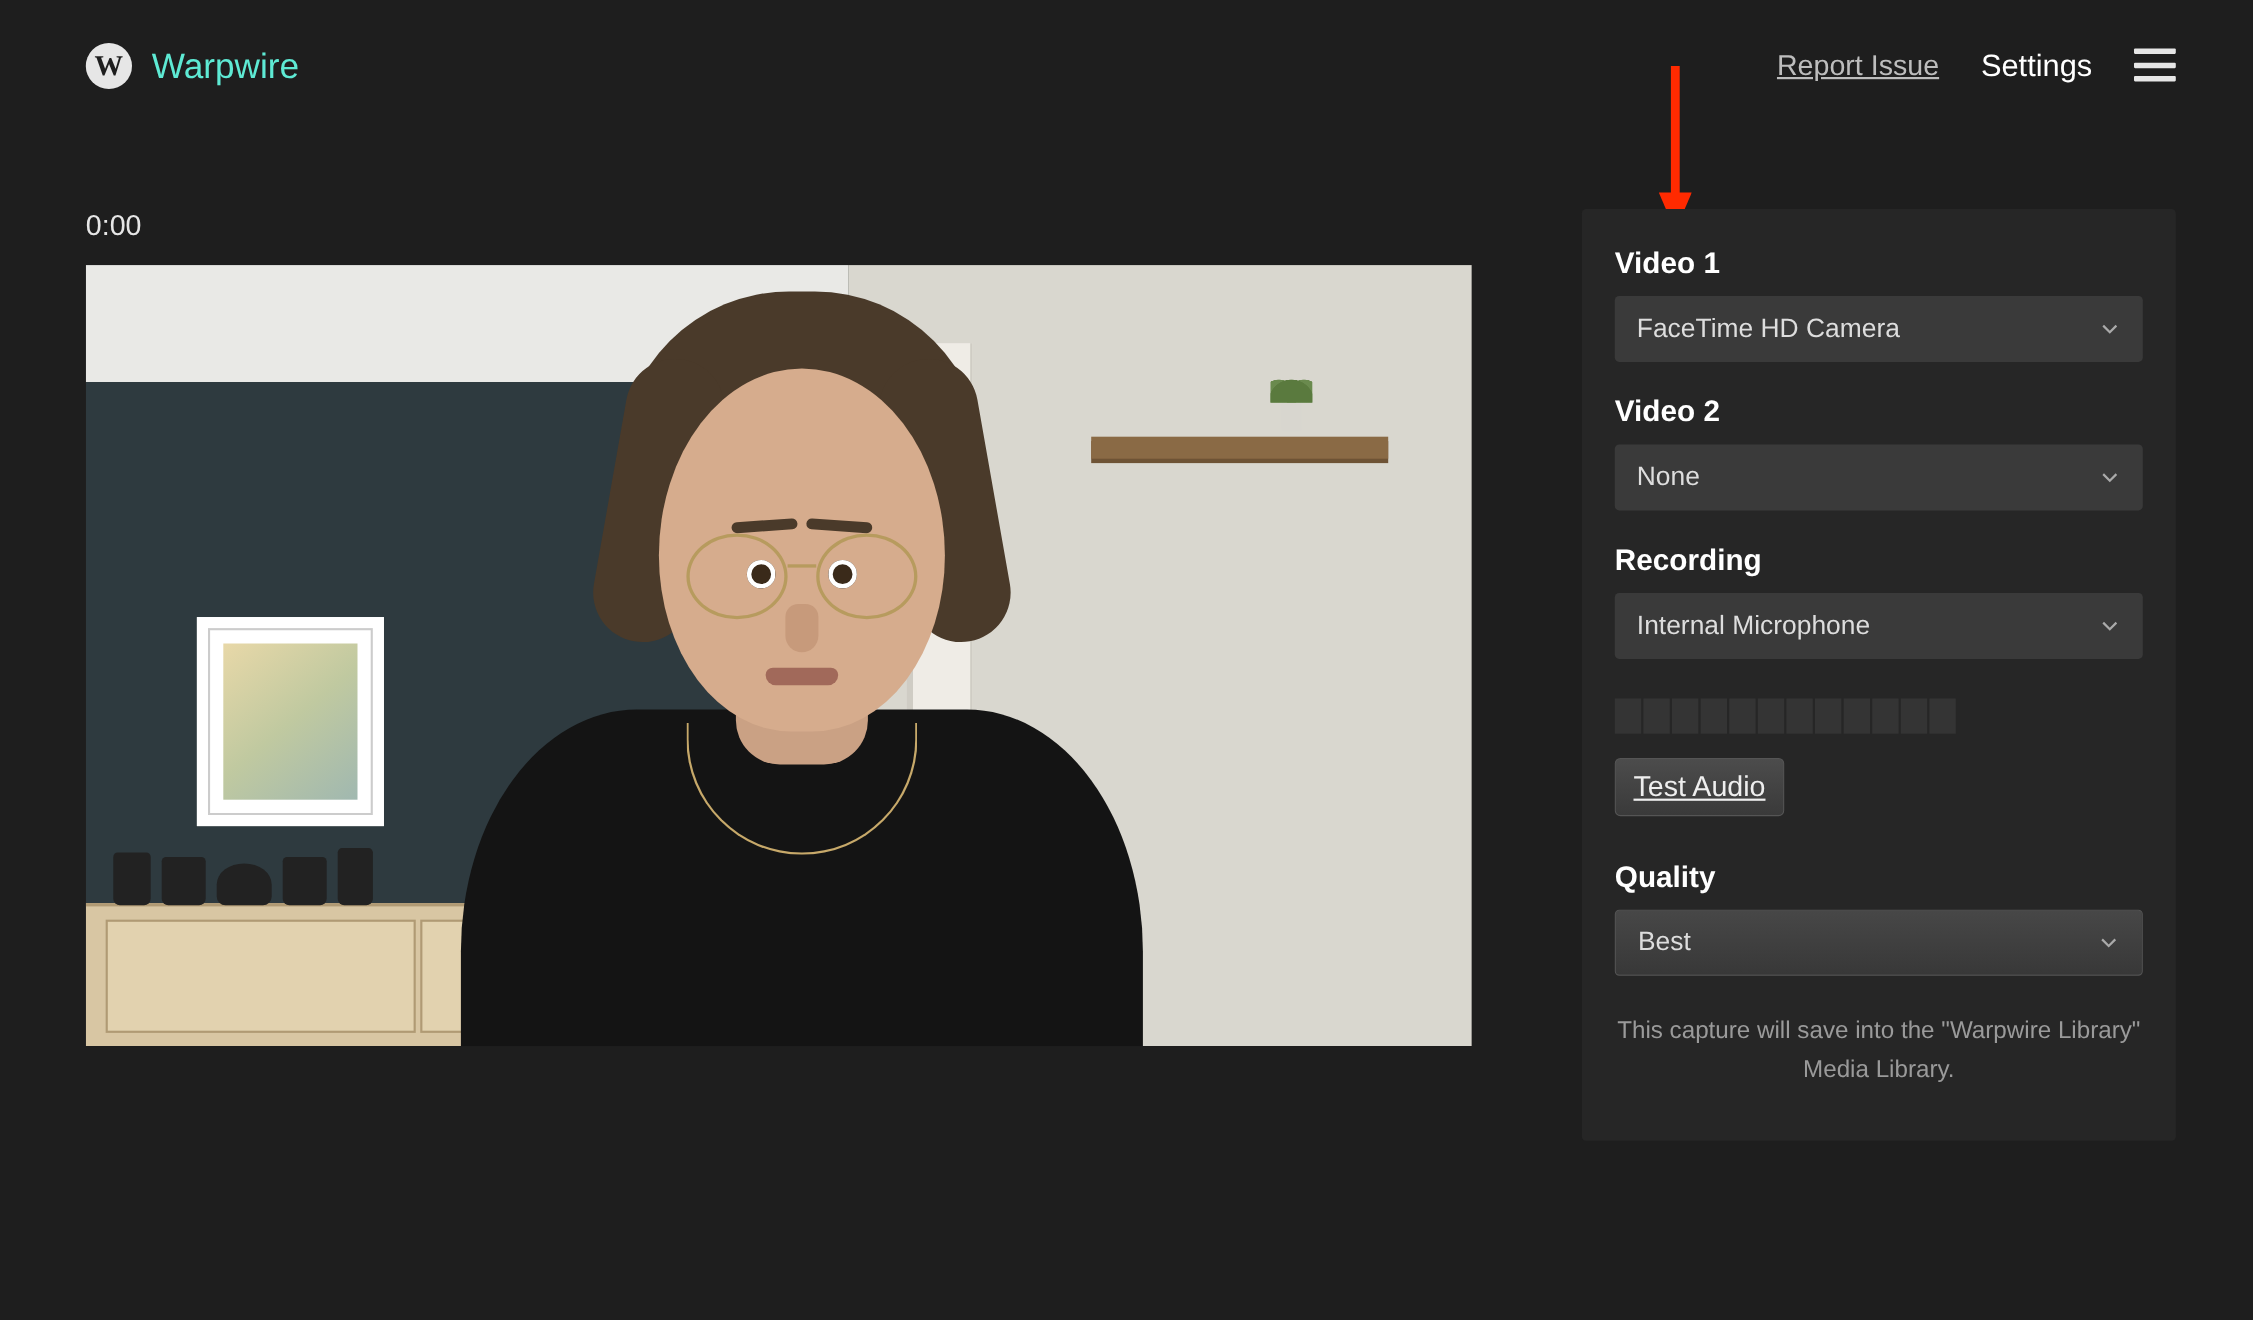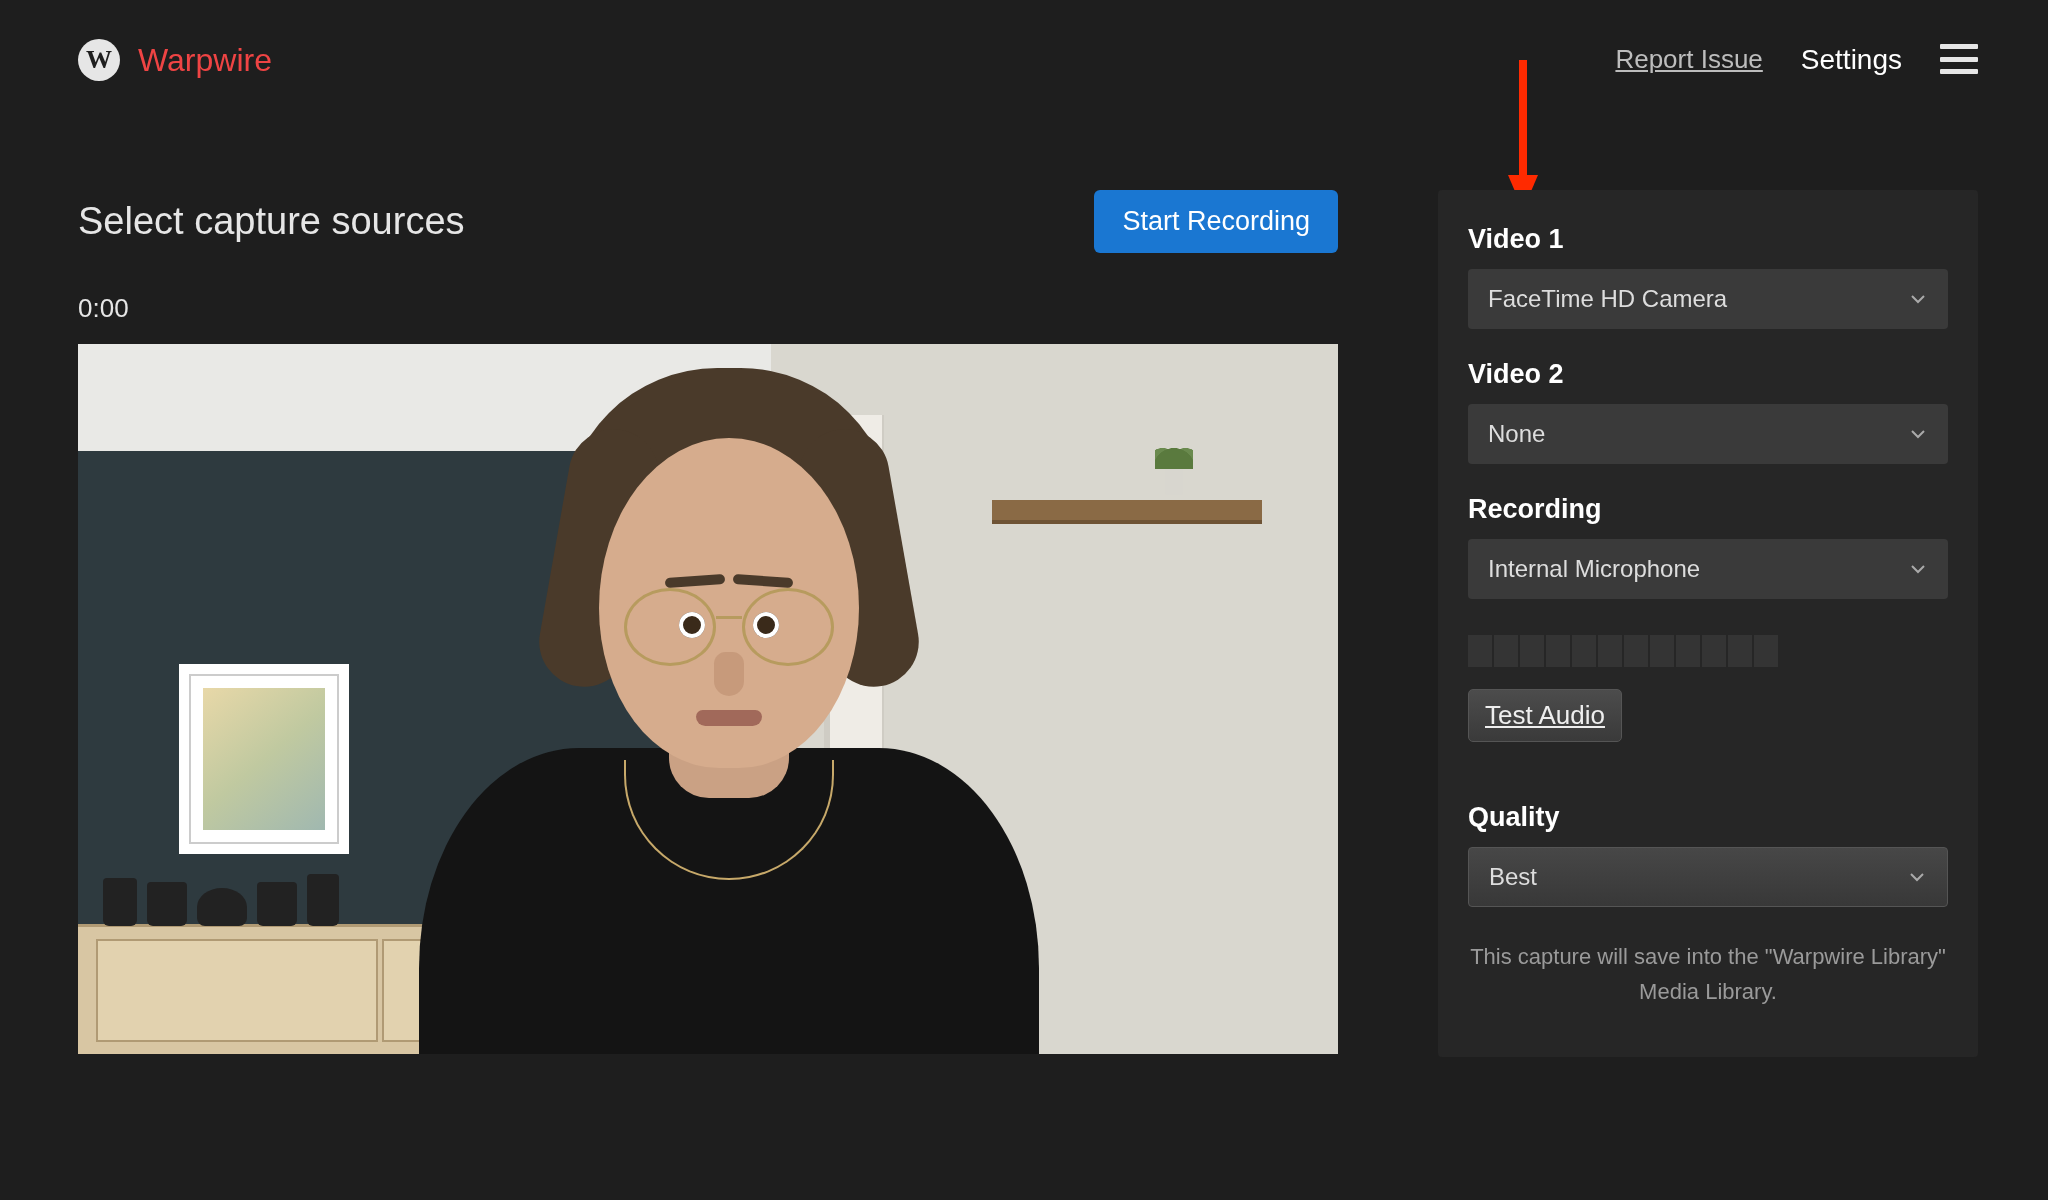--- a/index.html
+++ b/index.html
@@ -41,21 +41,21 @@
     display: flex; align-items: center; justify-content: center;
   }
   .brand-logo span {
     color: #1e1e1e;
     font-weight: 700;
     font-size: 26px;
     font-family: Georgia, 'Times New Roman', serif;
   }
   .brand-name {
     font-size: 32px;
-    color: #ef4444;
+    color: #5eead4;
     font-weight: 400;
   }
   .header-right {
     display: flex;
     gap: 38px;
   }
   .report-link {
     font-size: 26px;
     color: #bdbdbd;
     text-decoration: underline;
@@ -375,21 +375,21 @@
     margin-top: 22px;
     background: linear-gradient(180deg, #4c4c4c 0%, #3a3a3a 100%);
     border: 1px solid #555;
     color: #eee;
     font-size: 26px;
     padding: 10px 16px;
     border-radius: 5px;
     cursor: pointer;
     text-decoration: underline;
   }
-  .quality-block { margin-top: 60px; }
+  .quality-block { margin-top: 40px; }
   .hint {
     margin-top: 32px;
     color: #9a9a9a;
     font-size: 22px;
     line-height: 1.6;
     text-align: center;
   }
 </style>
 </head>
 <body>
@@ -413,24 +413,20 @@
       </div>
     </div>
   </div>
 
   <svg class="arrow" viewBox="0 0 30 150">
     <line x1="15" y1="0" x2="15" y2="120" stroke="#ff2a00" stroke-width="8"></line>
     <polygon points="15,150 0,115 30,115" fill="#ff2a00"></polygon>
   </svg>
 
   <div class="main">
-    <div class="main-title-row">
-      <div class="main-title">Select capture sources</div>
-      <button class="start-btn">Start Recording</button>
-    </div>
     <div class="timer">0:00</div>
 
     <div class="preview">
       <div class="scene-wall-right"></div>
       <div class="scene-wall-left"></div>
       <div class="scene-door"></div>
       <div class="scene-shelf"></div>
       <div class="scene-plant"></div>
       <div class="scene-frame">
           <div class="scene-frame-inner"></div>

